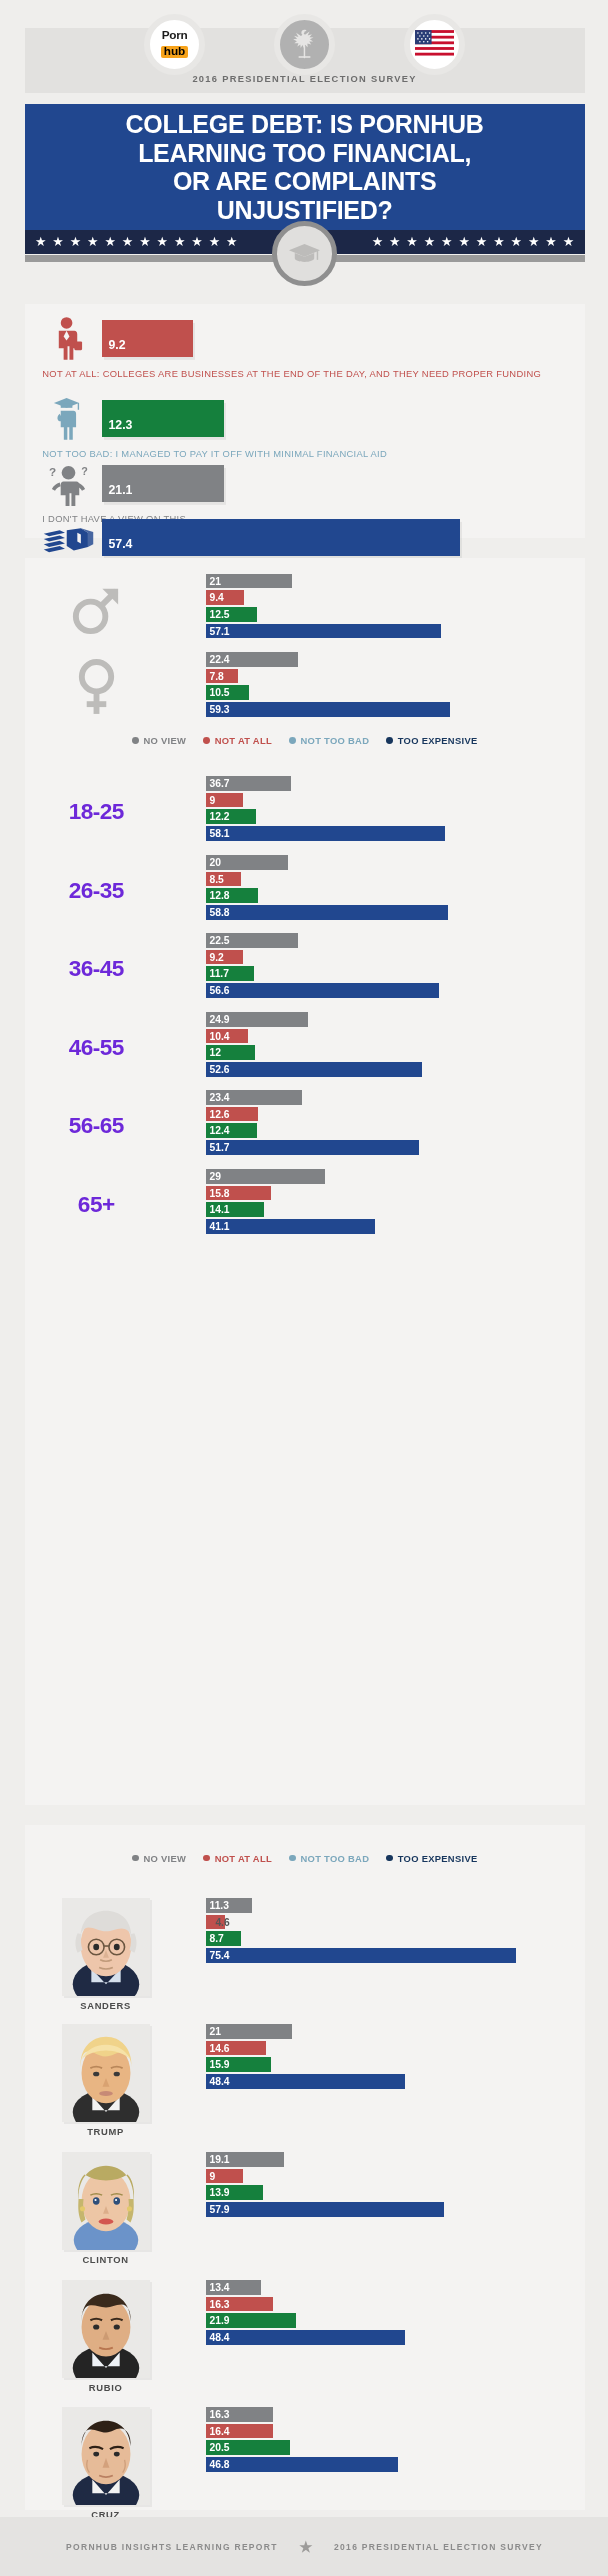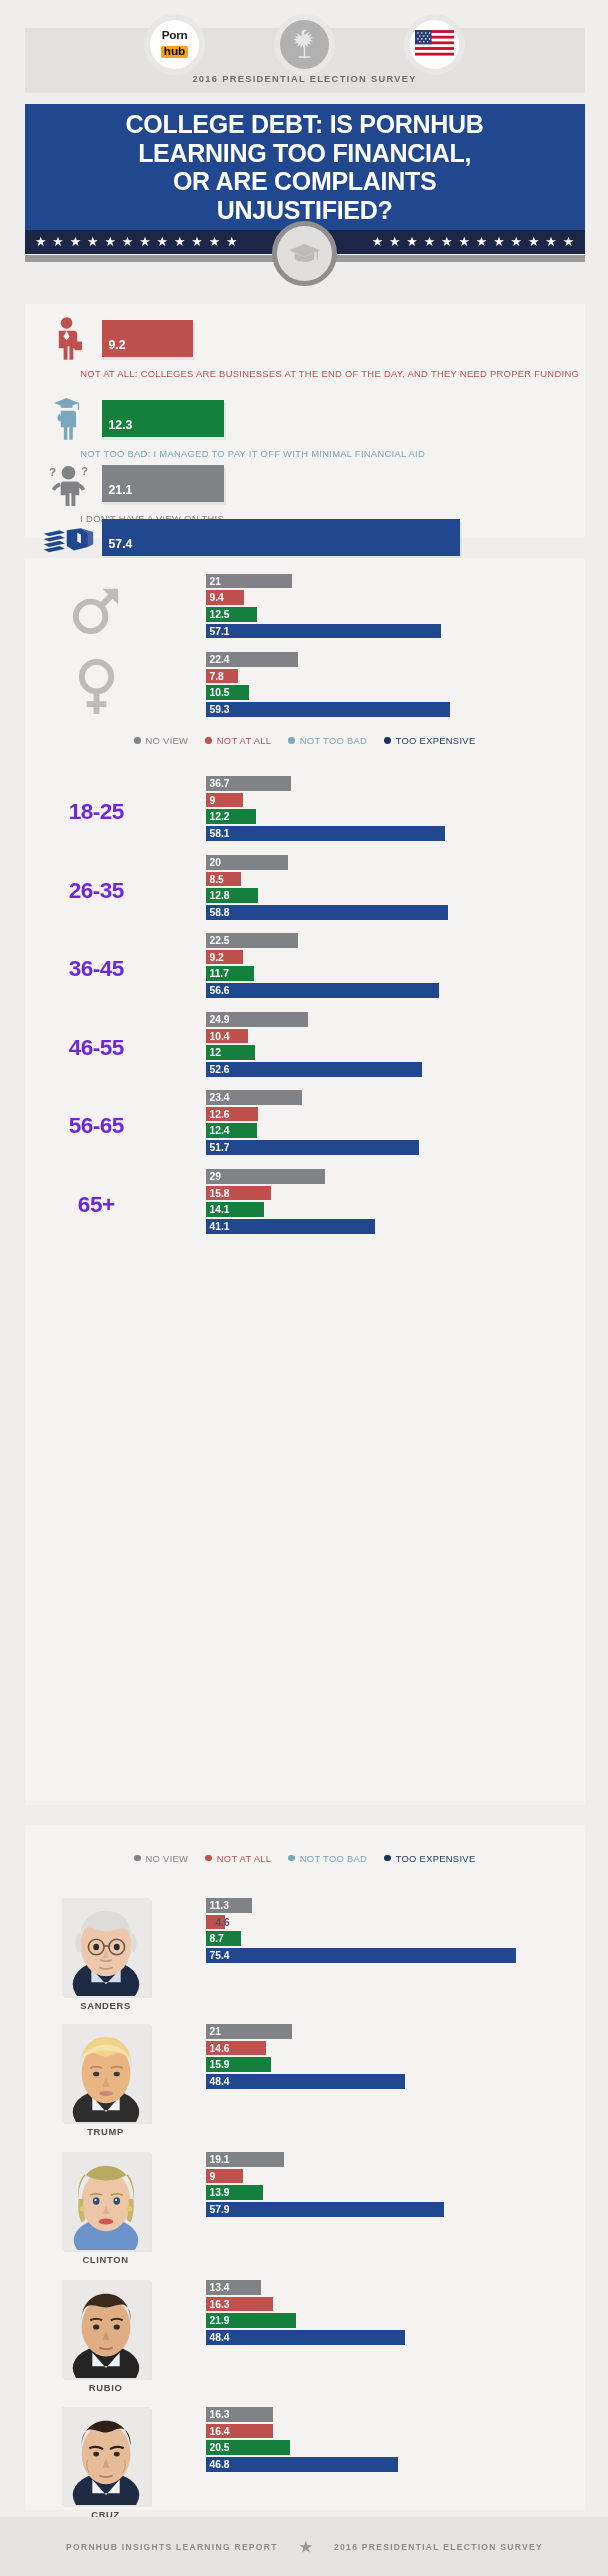--- a/index.html
+++ b/index.html
@@ -129,21 +129,20 @@
     color: #fff; font-weight: bold; font-size: 12.3px;
     padding: 0 0 4.9px 6.9px;
     box-shadow: 2px 2.9px 0 rgba(0,0,0,0.06);
   }
   .ov-label {
     position: absolute; left: 17.7px;
     font-size: 9.4px;
     letter-spacing: 0.3px;
     line-height: 1.45;
     width: 521px;
-    margin-left: 38px;
   }
   .c-red   { background: #c0504d; }
   .c-blue  { background: #15803d; }
   .c-gray  { background: #808285; }
   .c-navy  { background: #21478f; }
   .t-red   { color: #c0504d; }
   .t-blue  { color: #7ba7bc; }
   .t-gray  { color: #808285; }
   .t-navy  { color: #21478f; }
 
@@ -168,21 +167,21 @@
     margin-left: 41px;
   }
   .bar .out {
     color: #555; margin-left: 5.9px; font-weight: bold;
   }
 
   .legend {
     position: absolute; left: 0; width: 100%;
     display: flex; align-items: center; justify-content: center;
     gap: 16.7px;
-    font-size: 9.4px; font-weight: normal; letter-spacing: 0.3px;
+    font-size: 9.4px; font-weight: bold; letter-spacing: 0.3px;
   }
   .legend .li { display: flex; align-items: center; gap: 4.9px; }
   .dot { width: 6.9px; height: 6.9px; border-radius: 50%; display:inline-block; }
   .d-gray { background:#808285; } .d-red { background:#c0504d; }
   .d-blue { background:#7ba7bc; } .d-navy { background:#17365d; }
 
   
   .cand-photo {
     position: absolute; left: 37px; top: 0;
     width: 88px; height: 98px;

